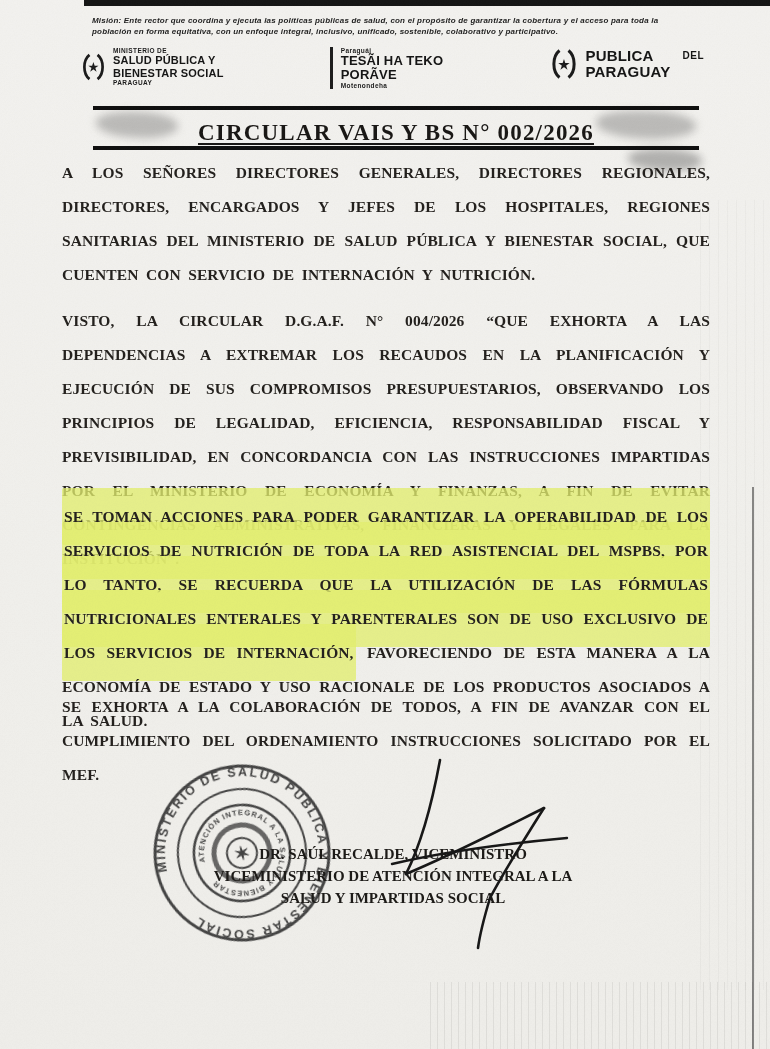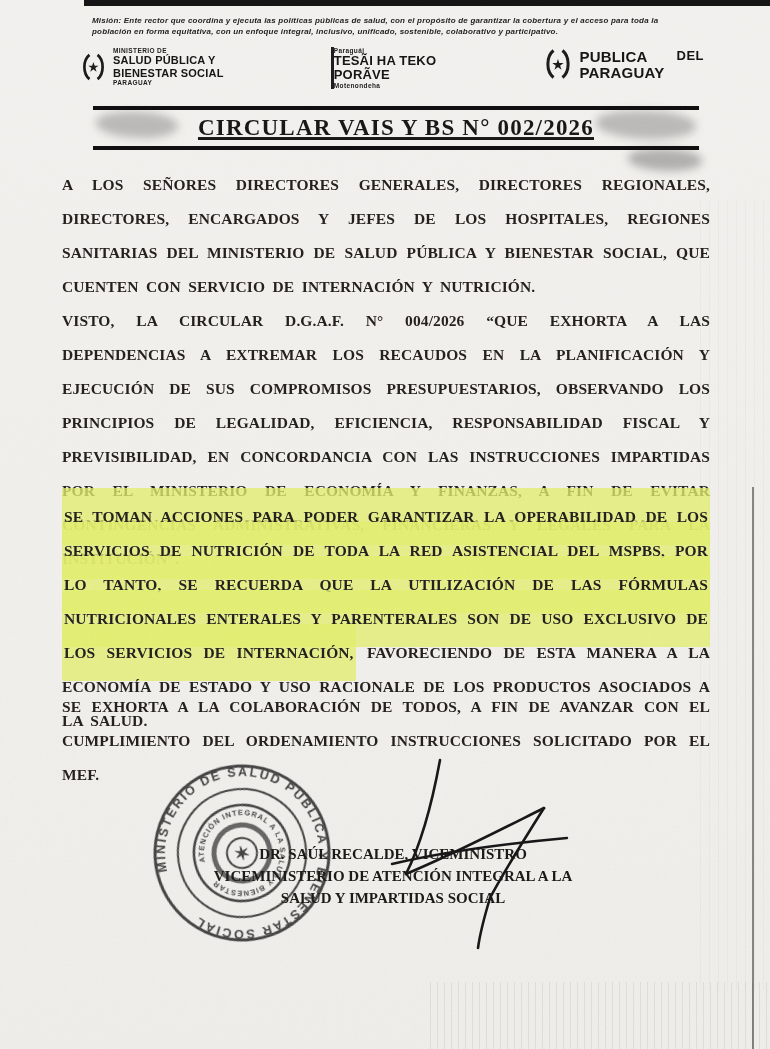--- a/index.html
+++ b/index.html
@@ -16,45 +16,45 @@
     font-family:"Liberation Sans",sans-serif;font-size:8px;font-weight:bold;font-style:italic;
     line-height:11px;letter-spacing:.2px;color:#222;
     filter:blur(.35px);
   }
   
   .logos{position:absolute;left:80px;top:47px;width:624px;height:58px;display:flex;justify-content:space-between;align-items:flex-start;}
   .logo{display:flex;align-items:center;gap:6px;filter:blur(.25px);}
   .emblem{flex:0 0 auto;}
   .lg-small{font-family:"Liberation Sans",sans-serif;font-size:6.5px;font-weight:bold;letter-spacing:.4px;color:#1a1a1a;line-height:7px;}
   .lg-bold{font-family:"Liberation Sans",sans-serif;font-size:11px;font-weight:bold;letter-spacing:.2px;color:#141414;line-height:12.5px;}
-  .guarani{border-left:3px solid #1c1c1c;}
+  .guarani{border-left:3px solid #1c1c1c;padding-left:8px;}
   .gov-line{font-family:"Liberation Sans",sans-serif;font-size:15px;font-weight:bold;color:#141414;line-height:16px;letter-spacing:.2px;}
-  .gov-del{font-size:13px;vertical-align:2px;letter-spacing:.5px;padding-left:29px;}
+  .gov-del{font-size:10px;vertical-align:2px;letter-spacing:.5px;padding-left:29px;}
   
   .titlebox{
     position:absolute;left:93px;top:106px;width:606px;height:36px;
     border-top:4px solid #0e0e0e;border-bottom:4px solid #0e0e0e;
-    display:flex;align-items:center;justify-content:center;text-decoration:underline;
+    display:flex;align-items:flex-end;justify-content:center;
   }
   .title{
     font-size:23px;font-weight:bold;letter-spacing:1.2px;
     text-decoration:underline;text-underline-offset:3px;color:#181614;
   }
   .smudge{position:absolute;background:rgba(70,72,70,.32);filter:blur(4px);border-radius:40% 55% 45% 60%;}
   .sm-l{left:96px;top:112px;width:82px;height:26px;}
   .sm-r{left:596px;top:111px;width:100px;height:28px;}
   .sm-rb{left:628px;top:149px;width:74px;height:22px;background:rgba(70,72,70,.38);}
   
   .para{
     position:absolute;left:62px;width:648px;margin:0;
     font-weight:bold;font-size:15.5px;line-height:34px;
     text-align:justify;word-spacing:3.5px;letter-spacing:.1px;color:#221f1c;
     filter:blur(.15px);
   }
-  .p1{top:168px;}
+  .p1{top:156px;}
   .p2{top:304px;}
   .p3{top:500px;}
   .p4{top:690px;}
   .hl{
     background:rgba(227,238,110,.78);
     padding:20px 2px;border-radius:2px;
     -webkit-box-decoration-break:clone;box-decoration-break:clone;
   }
   
   .stamp{position:absolute;left:147px;top:762px;filter:blur(.3px);opacity:.88;transform:rotate(-14deg);}

